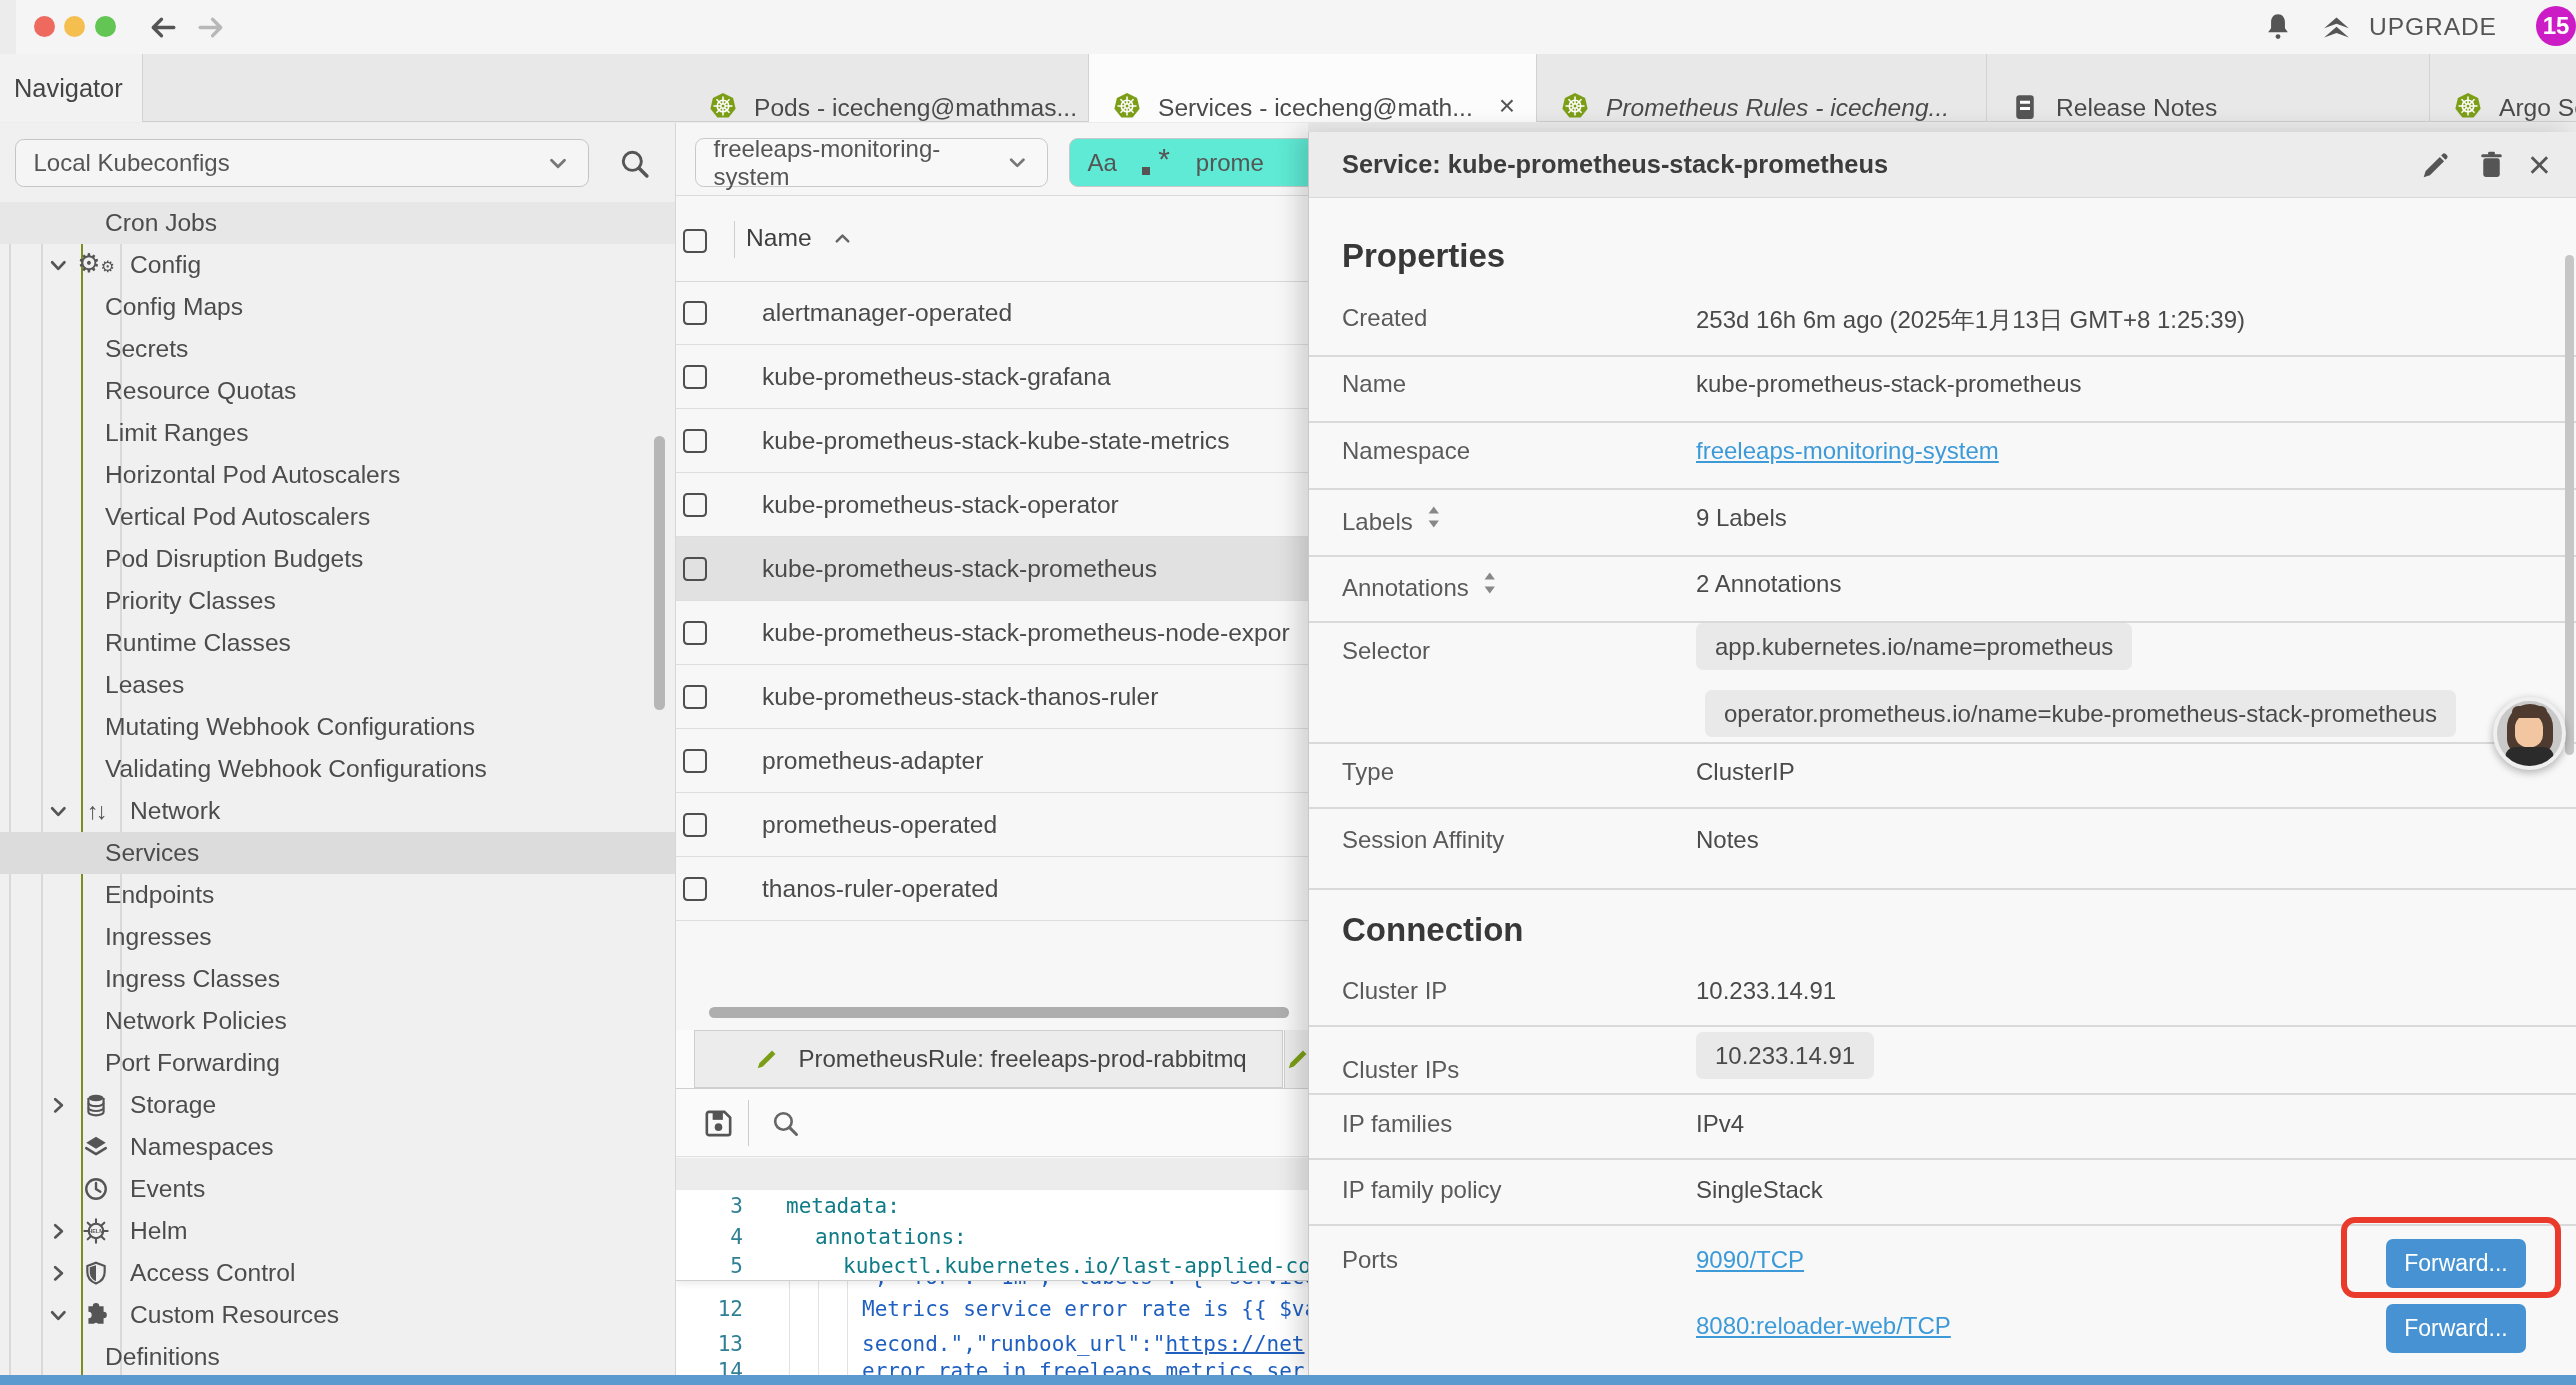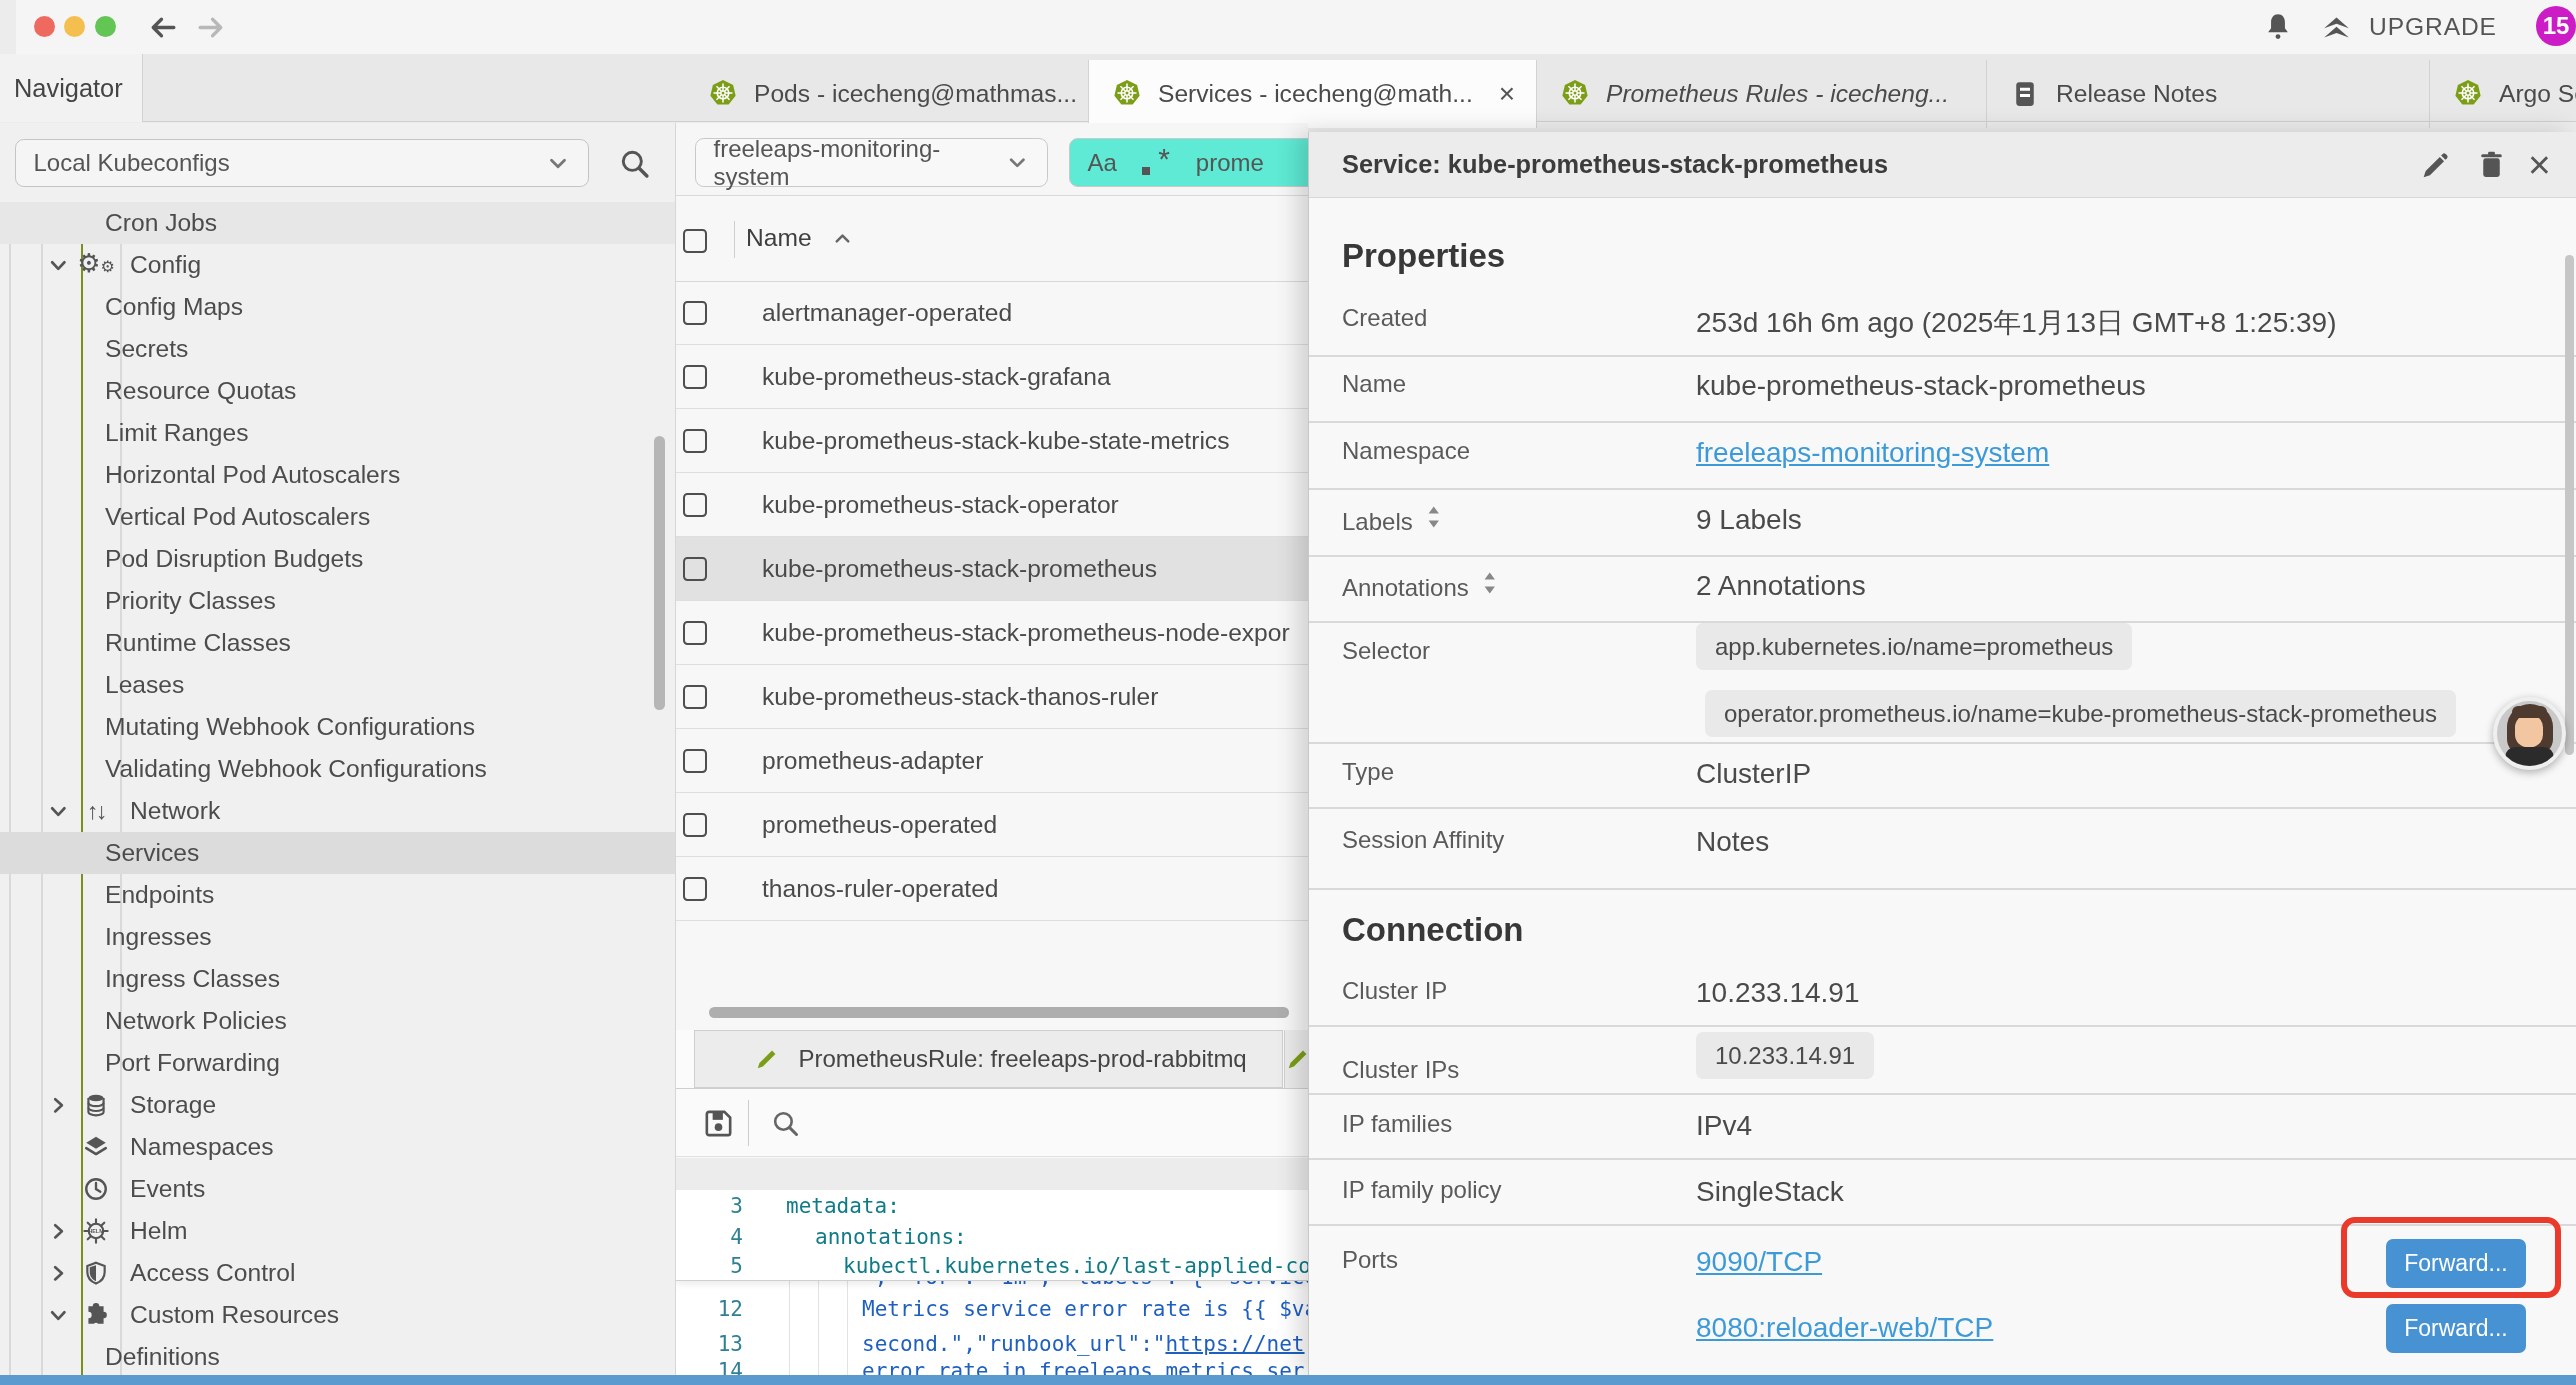--- a/index.html
+++ b/index.html
@@ -14,21 +14,21 @@
   #light-green{left:79px;background:#62c554;}
   #nav-back{position:absolute;left:130px;top:11.4px;}
   #nav-fwd{position:absolute;left:179px;top:11.4px;}
   #bell{position:absolute;left:2246px;top:11.4px;}
   #upgrade-ic{position:absolute;left:2302px;top:8.8px;}
   #upgrade-label{position:absolute;left:2353px;top:0;height:54px;line-height:54px;font-size:24.6px;color:#555;letter-spacing:0.9px;}
   #badge{position:absolute;left:2520px;top:6.1px;width:40px;height:40px;border-radius:50%;background:#cb1cc5;color:#fff;font-size:24px;font-weight:bold;display:flex;align-items:center;justify-content:center;}
 
   
   #tabbar{position:absolute;left:0;top:54px;width:2576px;height:68px;background:#e8e8e8;border-bottom:0.9px solid #cfcfcf;box-sizing:border-box;}
-  .tab{position:absolute;top:6px;height:68px;display:flex;align-items:center;box-sizing:border-box;border-right:0.9px solid #d2d2d2;color:#4a4a4a;font-size:24.6px;white-space:nowrap;overflow:hidden;}
+  .tab{position:absolute;top:0;height:68px;display:flex;align-items:flex-end;box-sizing:border-box;border-right:0.9px solid #d2d2d2;color:#4a4a4a;font-size:24.6px;white-space:nowrap;overflow:hidden;}
   .tab.active{background:#fcfcfc;}
   .tab .tab-ic{margin:0 16px 0 23px;flex:0 0 auto;}
   .tab .close-x{margin-left:auto;margin-right:21px;font-size:28px;color:#555;}
   .italic{font-style:italic;}
   #navigator-tab{position:absolute;left:0;top:0;width:143px;height:68px;background:#f2f2f2;border-right:0.9px solid #d2d2d2;display:flex;align-items:center;padding-left:14px;box-sizing:border-box;font-size:25.4px;color:#444;}
   #tab-pods{left:685px;width:404px;}
   #tab-services{left:1089px;width:448px;}
   #tab-prometheus-rules{left:1537px;width:450px;}
   #tab-release-notes{left:1987px;width:443px;}
   #tab-argo{left:2430px;width:146px;border-right:none;}
@@ -97,21 +97,21 @@
 
   
   #drawer{position:absolute;left:1308px;top:132px;width:1268px;height:1243px;background:#f8f8f8;border-left:0.9px solid #c8c8c8;box-shadow:-10.5px 0 23px rgba(0,0,0,0.16);box-sizing:border-box;z-index:10;}
   #d-header{position:absolute;left:0;top:0;width:1268px;height:66px;background:#ececec;border-bottom:0.9px solid #d8d8d8;box-sizing:border-box;display:flex;align-items:center;}
   #d-title{margin-left:33px;font-size:25.4px;font-weight:bold;color:#3c3c3c;}
   #d-edit{position:absolute;left:1110px;top:17.5px;}
   #d-del{position:absolute;left:1166px;top:16px;}
   #d-close{position:absolute;left:1219px;top:7px;font-size:39px;color:#555;line-height:51px;}
   .d-section{position:absolute;left:33px;font-weight:bold;font-size:33px;color:#383838;}
   .d-label{position:absolute;left:33px;font-size:24px;color:#5a5a5a;white-space:nowrap;}
-  .d-value{position:absolute;left:387px;font-size:28px;color:#4a4a4a;white-space:nowrap;}
+  .d-value{position:absolute;left:387px;font-size:24px;color:#4a4a4a;white-space:nowrap;}
   .d-sep{position:absolute;left:0;width:1268px;height:1.8px;background:#d9d9d9;}
   .d-link{color:#3d9ad8;text-decoration:underline;}
   .chip{position:absolute;font-size:24px;color:#4a4a4a;background:#e9e9e9;border-radius:7px;padding:9.6px 19px;white-space:nowrap;}
   .sort-ic{display:inline-block;margin-left:12.3px;}
   .fwd-btn{position:absolute;width:140px;height:49px;background:#4792d2;border-radius:7px;color:#fff;font-size:23px;display:flex;align-items:center;justify-content:center;}
   #fwd1{left:1077px;top:1107px;}
   #fwd2{left:1077px;top:1172px;}
   #red-annot{position:absolute;left:1032px;top:1085px;width:220px;height:81px;border:6.1px solid #e93a2b;border-radius:14px;box-sizing:border-box;z-index:50;}
   #d-scroll{position:absolute;left:1256px;top:123px;width:8.8px;height:500px;border-radius:4.4px;background:#c6c6c6;}
   #avatar{position:absolute;left:1184px;top:565px;width:65px;height:65px;border-radius:50%;background:#c9c9c9;border:4.4px solid #efefef;box-shadow:0 2.6px 8.8px rgba(0,0,0,0.3);overflow:hidden;z-index:60;}

